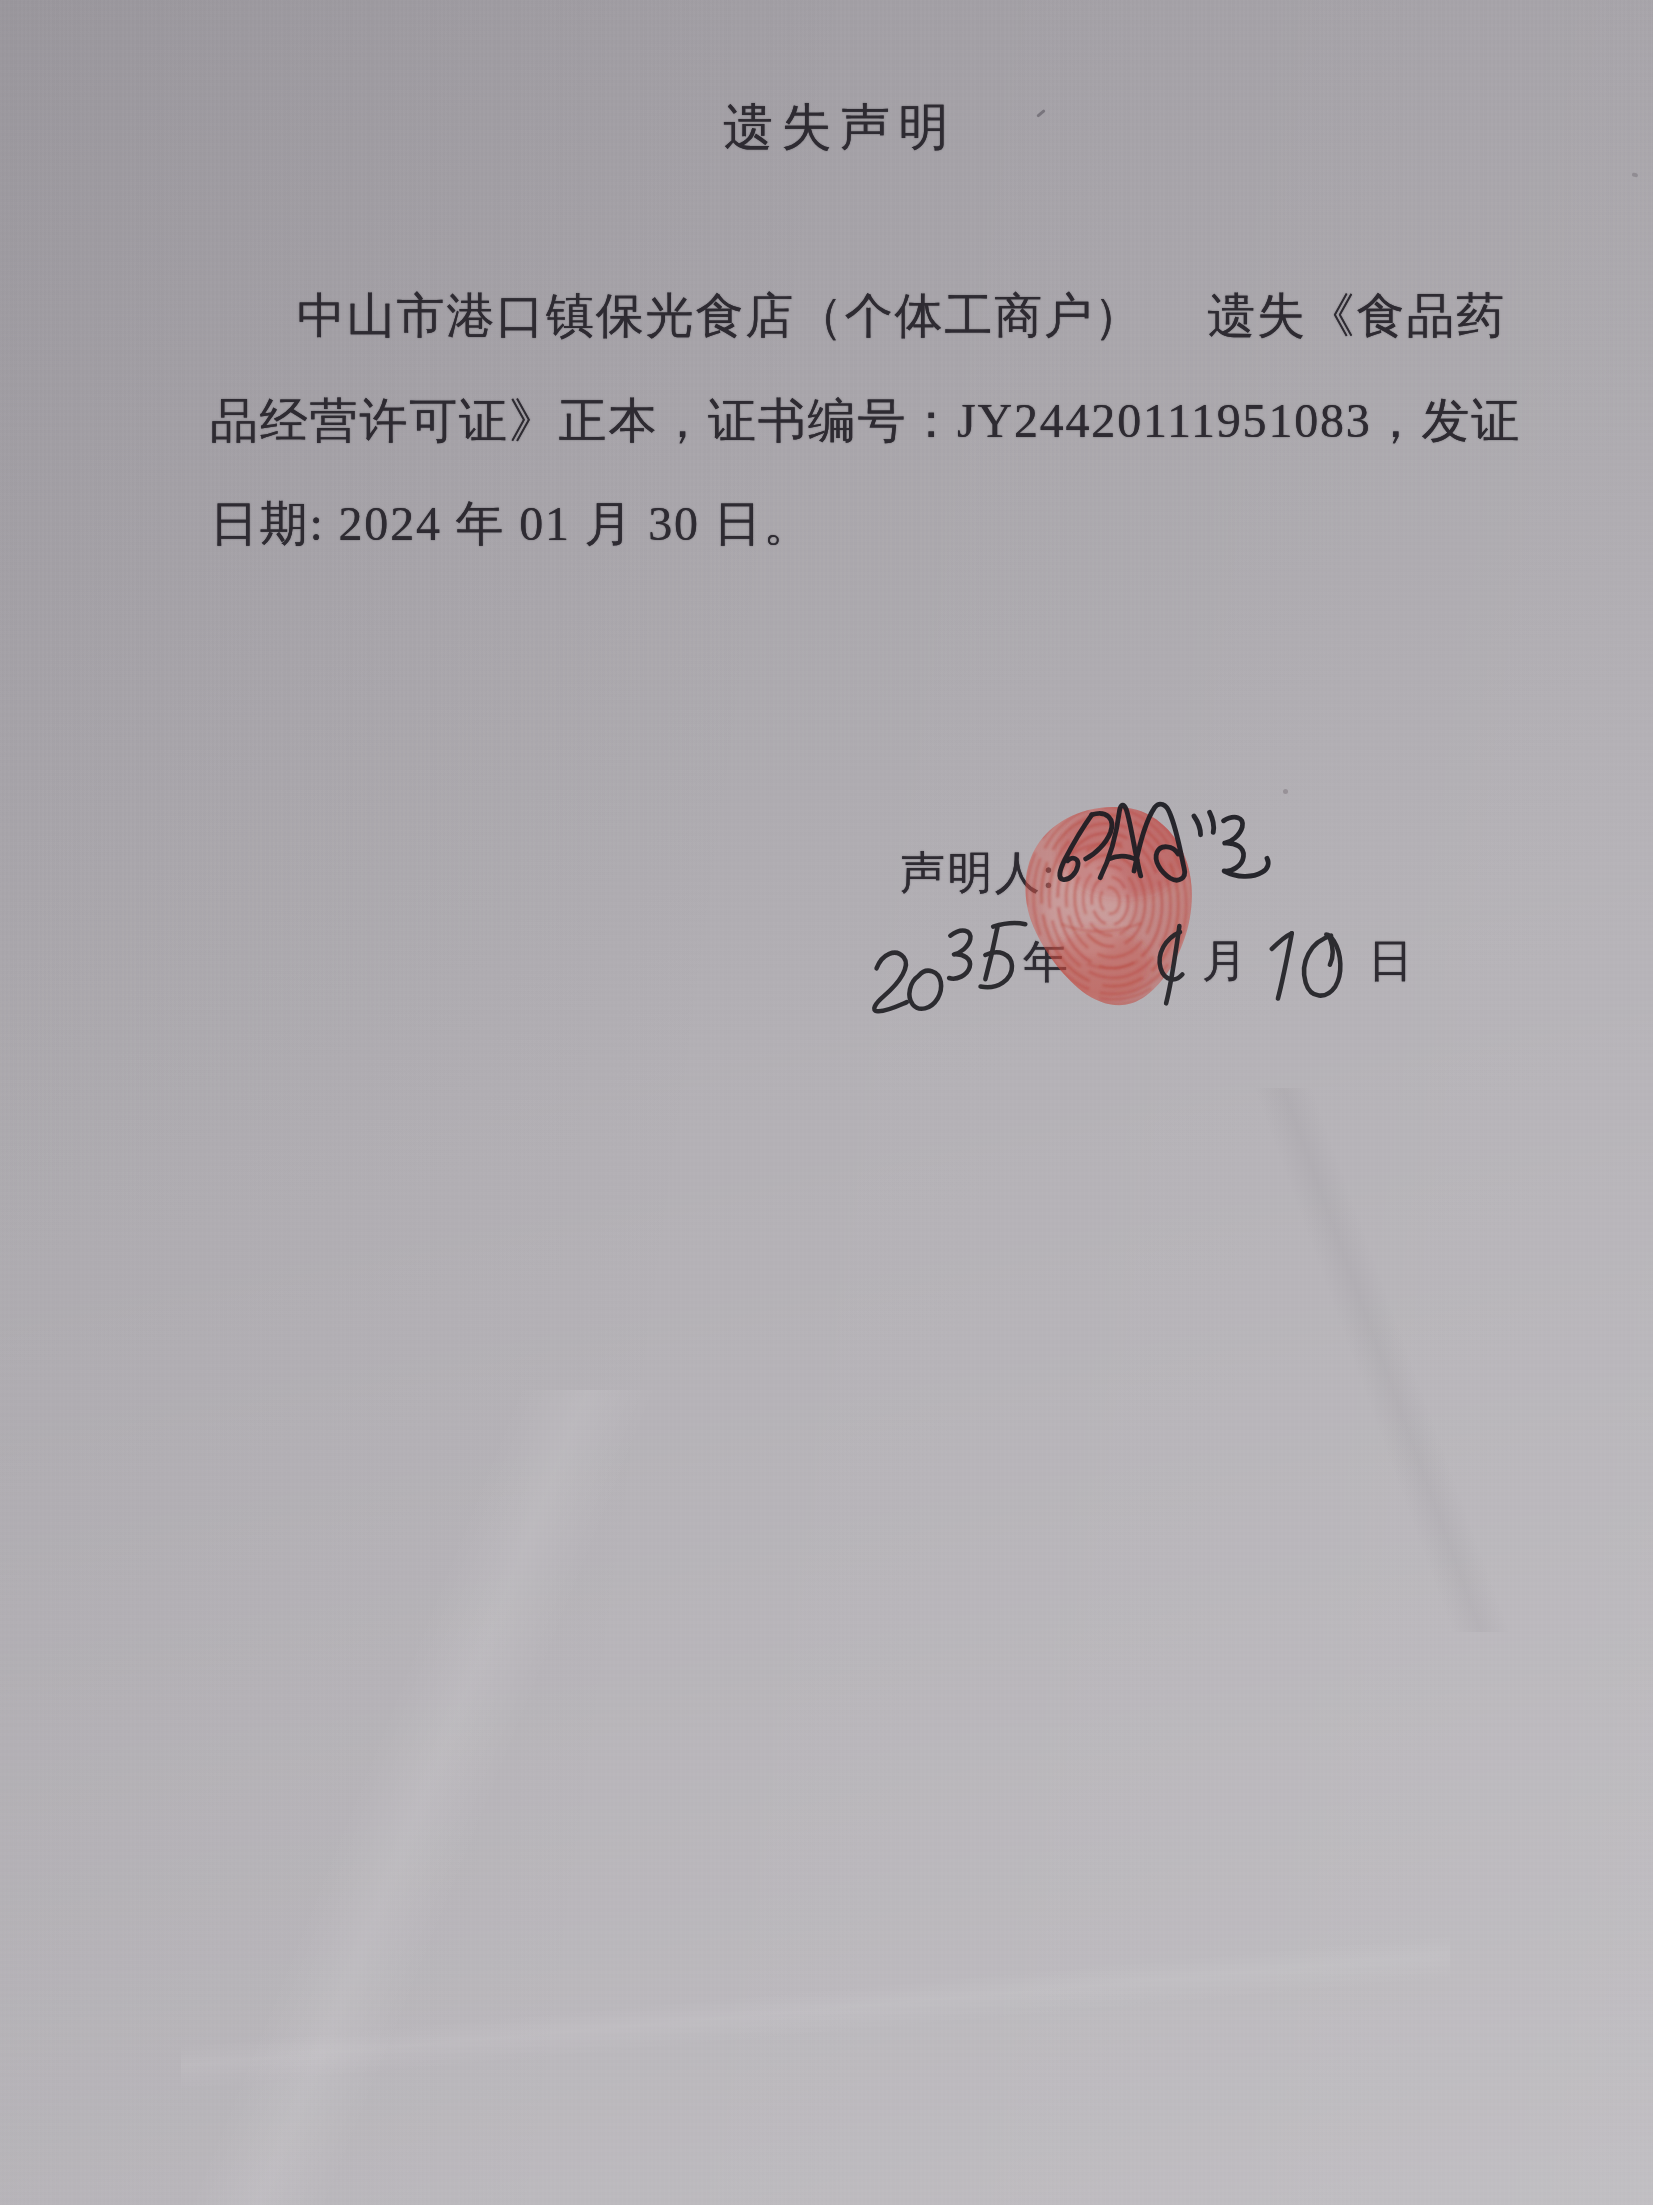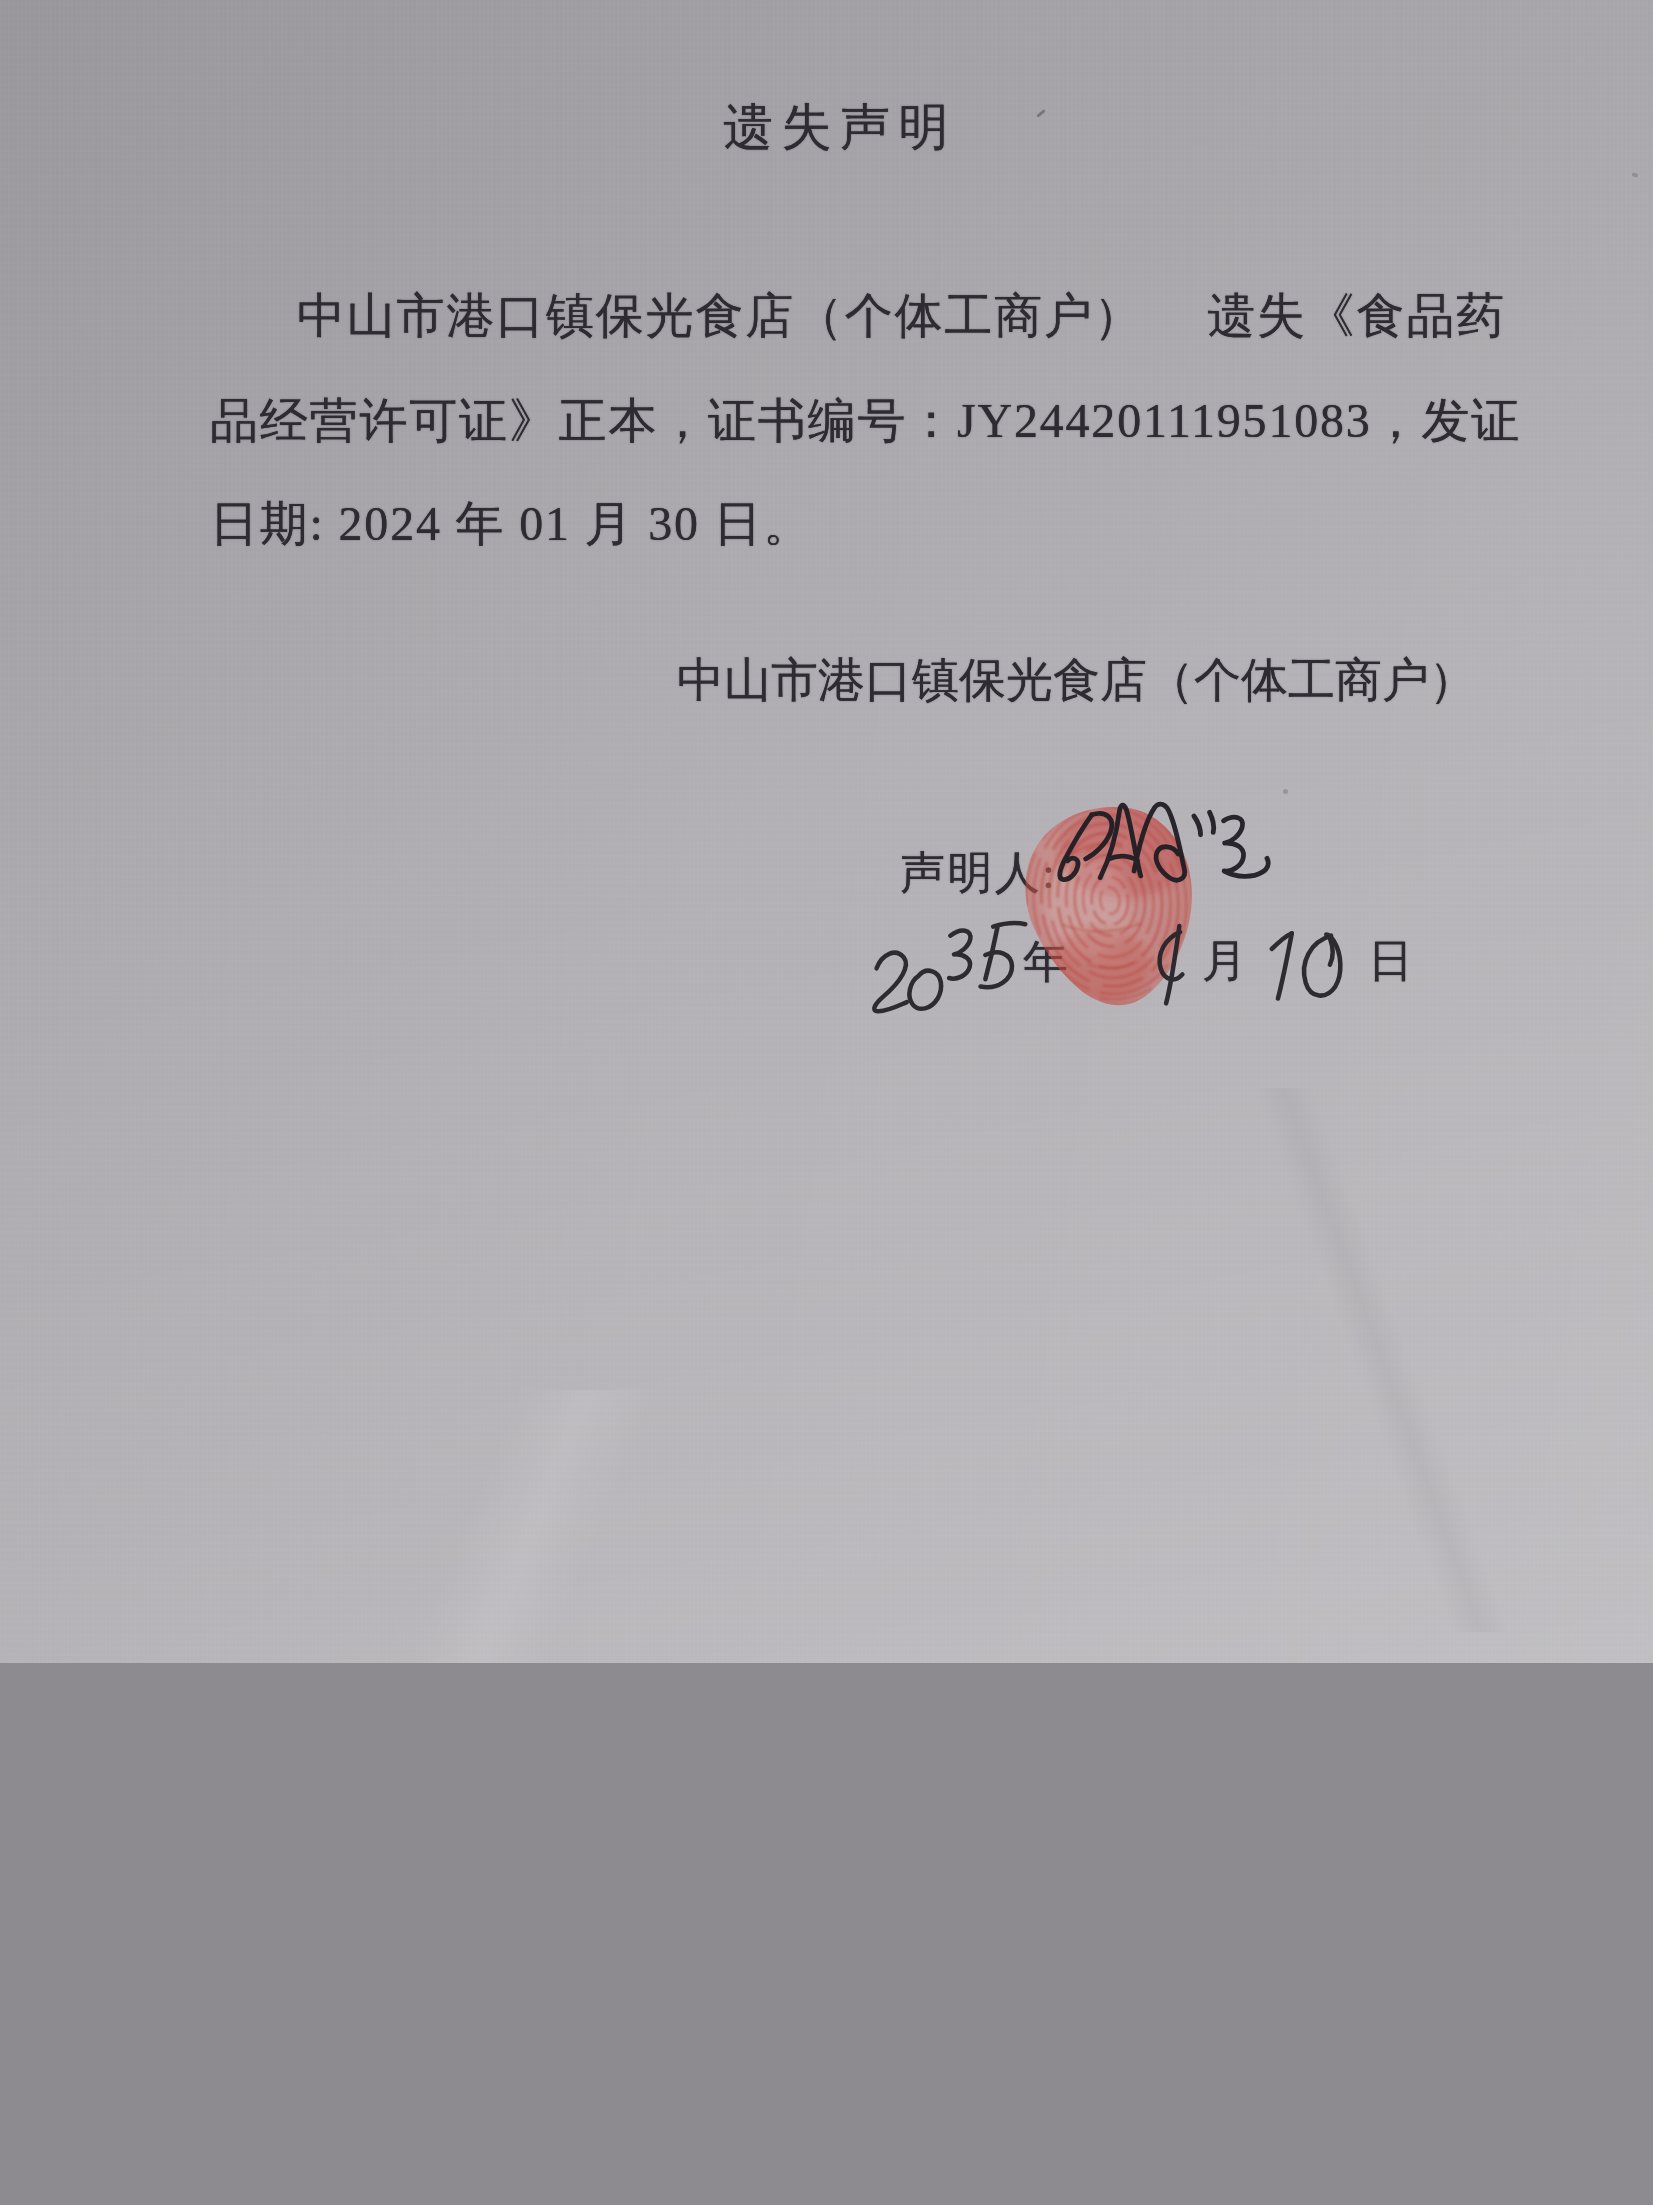--- a/index.html
+++ b/index.html
@@ -1,18 +1,18 @@
 <!DOCTYPE html>
 <html style="font-size:9.7px"><head>
 <meta charset="utf-8">
 <style>
   html,body{margin:0;padding:0;background:#8e8b90;}
   .page{
     position:relative;
-    width:1654px;height:1663px;
+    width:1654px;height:2205px;
     overflow:hidden;
     background:#b3b0b5;
     font-family:"Liberation Serif","DejaVu Serif",serif;
   }
   
   .light{
     position:absolute;inset:0;pointer-events:none;
     background:
       linear-gradient(168deg, rgba(62,58,68,0.16) 0%, rgba(62,58,68,0.07) 26%, rgba(255,255,255,0.02) 48%, rgba(255,255,255,0.10) 78%, rgba(255,255,255,0.16) 100%),
       linear-gradient(98deg, rgba(40,38,46,0.05) 0%, rgba(255,255,255,0.00) 45%, rgba(255,255,255,0.05) 100%);
@@ -76,21 +76,20 @@
   <div class="speck3"></div>
 
   <div class="txt title">遗失声明</div>
 
   <div>
     <div class="txt l1">中山市港口镇保光食店（个体工商户）　 遗失《食品药</div>
     <div class="txt l2">品经营许可证》正本，证书编号：JY24420111951083，发证</div>
     <div class="txt l3">日期: 2024 年 01 月 30 日。</div>
   </div>
 
-  <div class="txt company">中山市港口镇保光食店（个体工商户）</div>
 
   <div class="txt declarant">声明人:</div>
 
   <div class="txt dunit u-year">年</div>
   <div class="txt dunit u-month">月</div>
   <div class="txt dunit u-day">日</div>
 
   <svg class="overlay" viewBox="0 0 2736 3648" width="1654" height="2205">
     <defs>
       <radialGradient id="fpgrad" cx="42%" cy="36%" r="75%">

